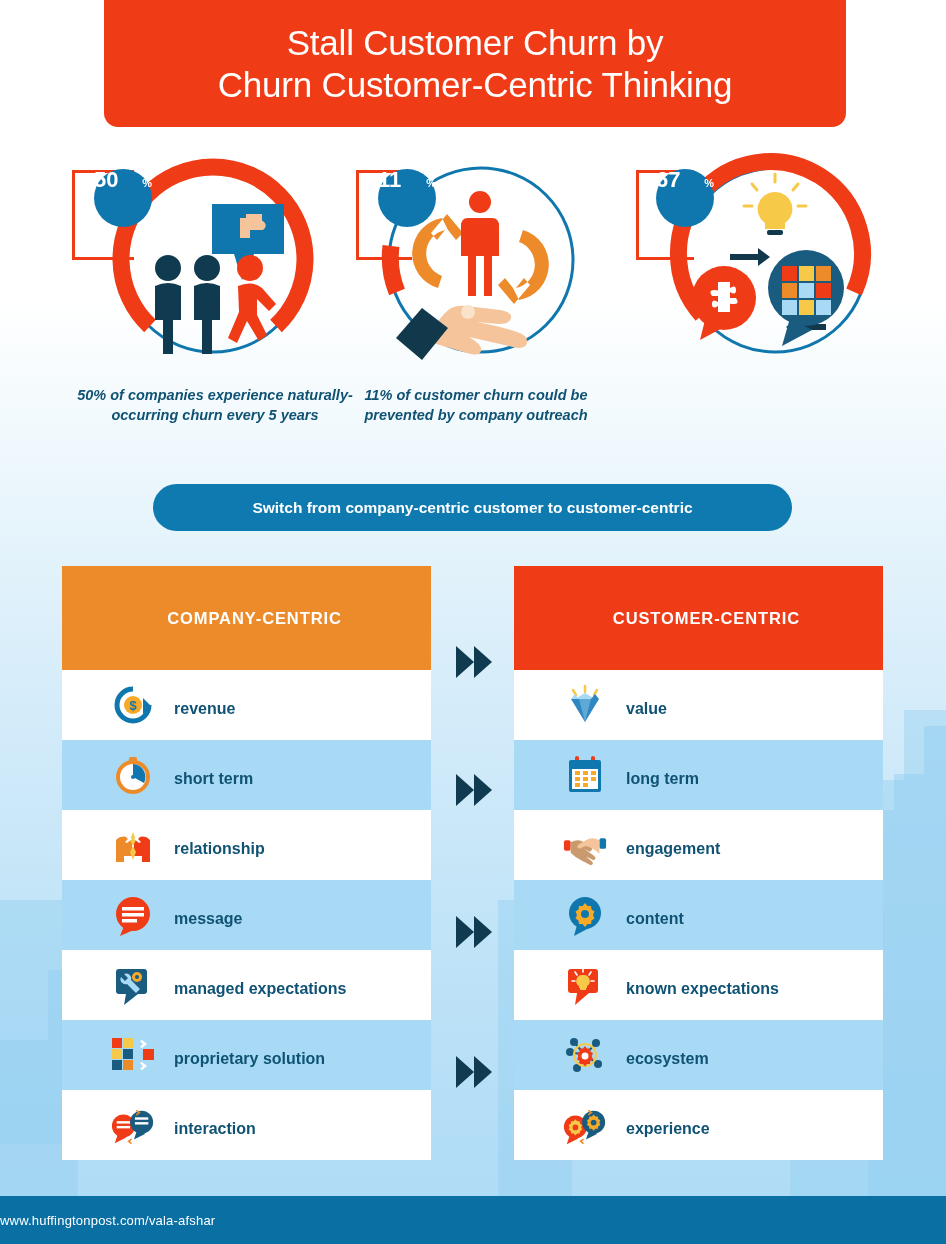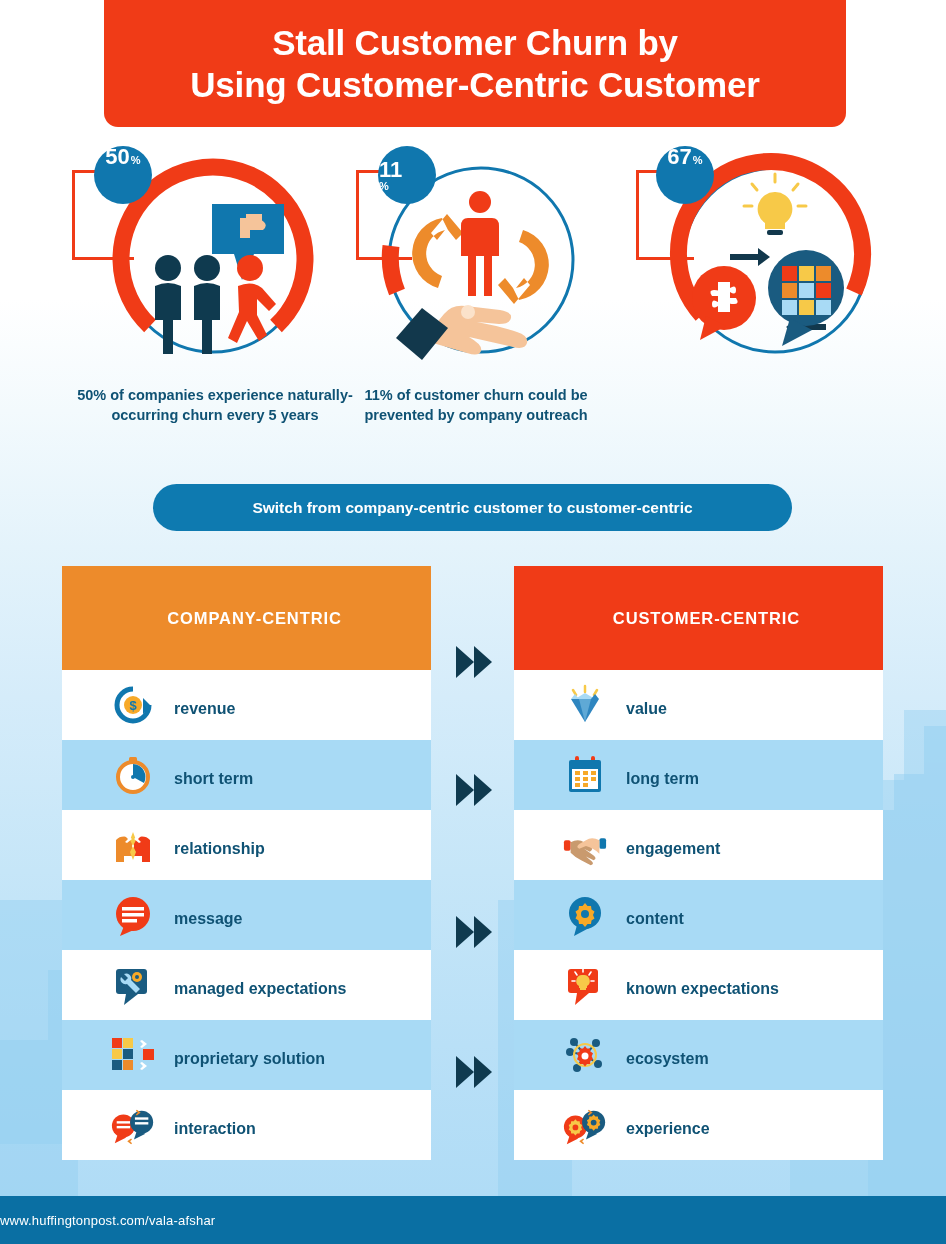--- a/index.html
+++ b/index.html
@@ -40,62 +40,64 @@
     width: 742px; height: 127px;
     background: #F03B17;
     border-bottom-left-radius: 14px;
     border-bottom-right-radius: 14px;
     display: flex; align-items: center; justify-content: center;
     text-align: center;
   }
   .title-text {
     color: #ffffff;
     font-size: 35px;
-    font-weight: bold;
+    font-weight: normal;
     line-height: 1.18;
     letter-spacing: -0.2px;
     padding: 0 20px;
   }
 
   
   .stats { position: absolute; left: 0; top: 140px; width: 946px; height: 330px; }
   .stat { position: absolute; top: 0; }
   .stat-0 { left: 60px;  width: 310px; }
   .stat-1 { left: 356px; width: 240px; }
   .stat-2 { left: 630px; width: 290px; }
 
   .stat-graphic { position: relative; width: 100%; height: 240px; }
 
   .badge {
     position: absolute;
     width: 58px; height: 58px;
     border-radius: 50%;
     background: #1077AE;
     color: #ffffff;
-    display: flex; align-items: baseline; justify-content: center;
+    display: flex; align-items: baseline; justify-content: space-between;
     z-index: 5;
+    margin-top: 23px;
   }
   .badge .num { font-size: 22px; font-weight: bold; line-height: 1; }
   .badge .pct { font-size: 11px; font-weight: bold; line-height: 1; margin-left: 1px; }
 
   .bracket {
     position: absolute;
     border: 3px solid #F03B17;
     border-right: none;
     z-index: 2;
   }
 
   
   .caption {
     text-align: center;
     color: #0F5274;
     font-size: 14.5px;
     font-weight: bold;
     line-height: 1.37;
     margin-top: 6px;
+    font-style: italic;
   }
 
   
   .pill {
     position: absolute;
     left: 153px; top: 484px;
     width: 639px; height: 47px;
     background: #0E7AB0;
     border-radius: 24px;
     display: flex; align-items: center; justify-content: center;
@@ -167,21 +169,21 @@
     <g fill="#8FCDF0" opacity="0.40">
       <path d="M868 1200 v-420 h36 v-70 h42 v490 Z"></path>
       <path d="M0 1200 v-160 h48 v-70 h30 v230 Z"></path>
       <path d="M498 1200 v-300 h44 v-52 h30 v352 Z"></path>
     </g>
   </svg>
 
   <div class="title-banner">
     <div class="title-text">
       <span>Stall Customer Churn by</span><br>
-      <span>Using Customer-Centric Customer</span>
+      <span>Churn Customer-Centric Thinking</span>
     </div>
   </div>
 
   <div class="stats">
 
     <div class="stat stat-0">
       <div class="stat-graphic">
         <div class="bracket" style="left:12px; top:30px; width:62px; height:90px;"></div>
 
         <svg width="310" height="240" viewBox="0 0 310 240" style="position:absolute; left:0; top:0;">
@@ -240,21 +242,21 @@
           </g>
 
           <g>
             <path d="M60 208 l28 -34 q8 -10 22 -8 l34 4 q12 2 11 8 q-1 6 -12 6 l-22 -2
                      q22 4 40 10 q12 4 10 11 q-2 7 -14 4 l-44 -10 q14 8 12 14 q-2 6 -14 2 l-34 -10 z" fill="#F5C49A"></path>
             <circle cx="112" cy="172" r="7" fill="#FBE2CA"></circle>
             <path d="M40 198 l26 -30 l26 20 l-26 32 z" fill="#12384C"></path>
           </g>
         </svg>
 
-        <div class="badge" style="left:22px; top:6px;flex-direction:column;">
+        <div class="badge" style="left:22px; top:6px;">
           <span class="num">11</span>
             <span class="pct">%</span>
         </div>
       </div>
       <div class="caption">11% of customer churn could be prevented by company outreach</div>
     </div>
 
     <div class="stat stat-2">
       <div class="stat-graphic">
         <div class="bracket" style="left:6px; top:30px; width:58px; height:90px;"></div>

